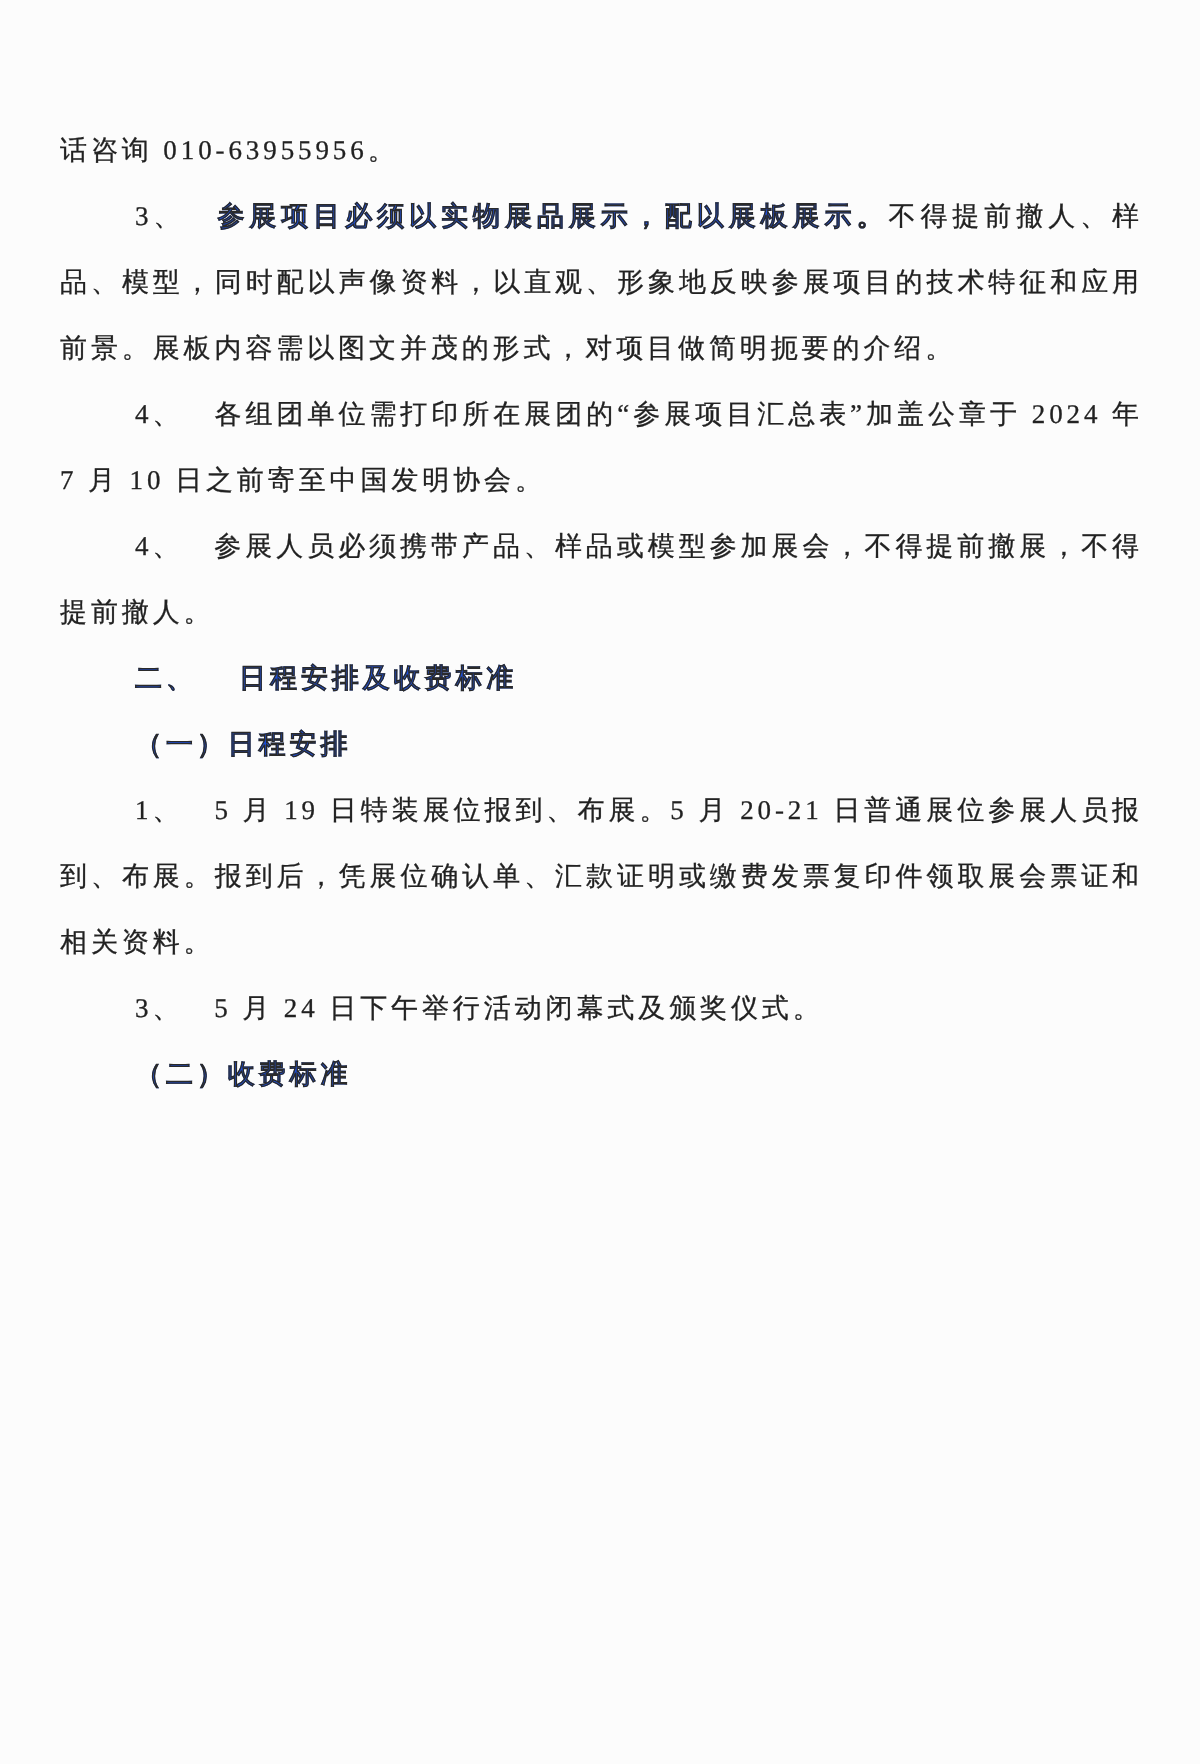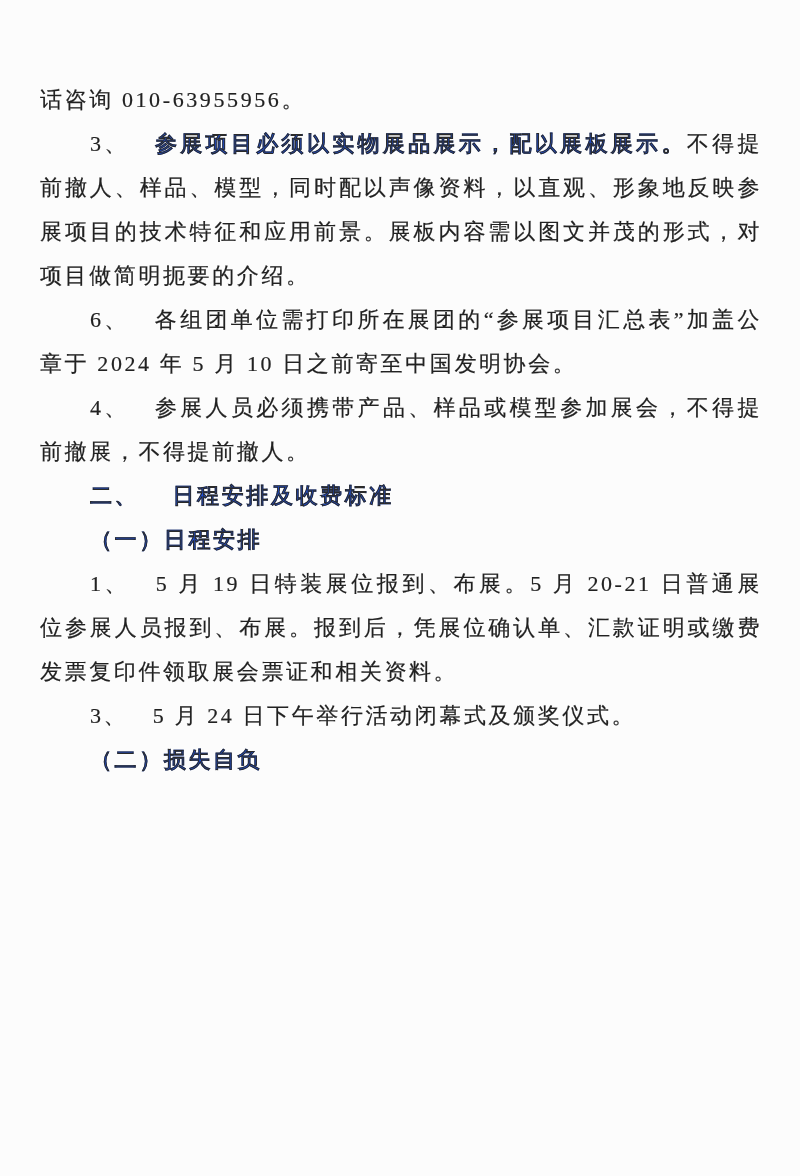--- a/index.html
+++ b/index.html
@@ -14,21 +14,21 @@
     margin: 0 auto;
     background: #fcfcfc;
     box-sizing: border-box;
     padding: 78px 38px 0 40px;
     overflow: hidden;
     color: #212121;
     font-family: "Liberation Serif", "DejaVu Serif", serif;
   }
   .para {
     margin: 0;
-    font-size: 22px;
+    font-size: 18px;
     line-height: 44px;
     letter-spacing: 2.6px;
     text-align: justify;
     text-indent: 50px;
     -webkit-text-stroke: 0.2px #2a2a2a;
   }
   .no-indent {
     text-indent: 0;
   }
   .b {
@@ -39,30 +39,30 @@
 </style>
 </head>
 <body>
 
 <div class="page">
 
   <p class="para no-indent"><span>话咨询 010-63955956。</span></p>
 
   <p class="para"><span>3、　</span><span class="b">参展项目必须以实物展品展示，配以展板展示。</span><span>不得提前撤人、样品、模型，同时配以声像资料，以直观、形象地反映参展项目的技术特征和应用前景。展板内容需以图文并茂的形式，对项目做简明扼要的介绍。</span></p>
 
-  <p class="para"><span>6、　各组团单位需打印所在展团的“参展项目汇总表”加盖公章于 2024 年 5 月 10 日之前寄至中国发明协会。</span></p>
+  <p class="para"><span>4、　各组团单位需打印所在展团的“参展项目汇总表”加盖公章于 2024 年 7 月 10 日之前寄至中国发明协会。</span></p>
 
 
   <p class="para"><span>4、　参展人员必须携带产品、样品或模型参加展会，不得提前撤展，不得提前撤人。</span></p>
 
   <p class="para"><span class="b">二、　 日程安排及收费标准</span></p>
 
   <p class="para"><span class="b">（一）日程安排</span></p>
 
   <p class="para"><span>1、　5 月 19 日特装展位报到、布展。5 月 20-21 日普通展位参展人员报到、布展。报到后，凭展位确认单、汇款证明或缴费发票复印件领取展会票证和相关资料。</span></p>
 
 
   <p class="para"><span>3、　5 月 24 日下午举行活动闭幕式及颁奖仪式。</span></p>
 
-  <p class="para"><span class="b">（二）损失自负</span></p>
+  <p class="para"><span class="b">（二）收费标准</span></p>
 
 
 </div>
 
 </body></html>

